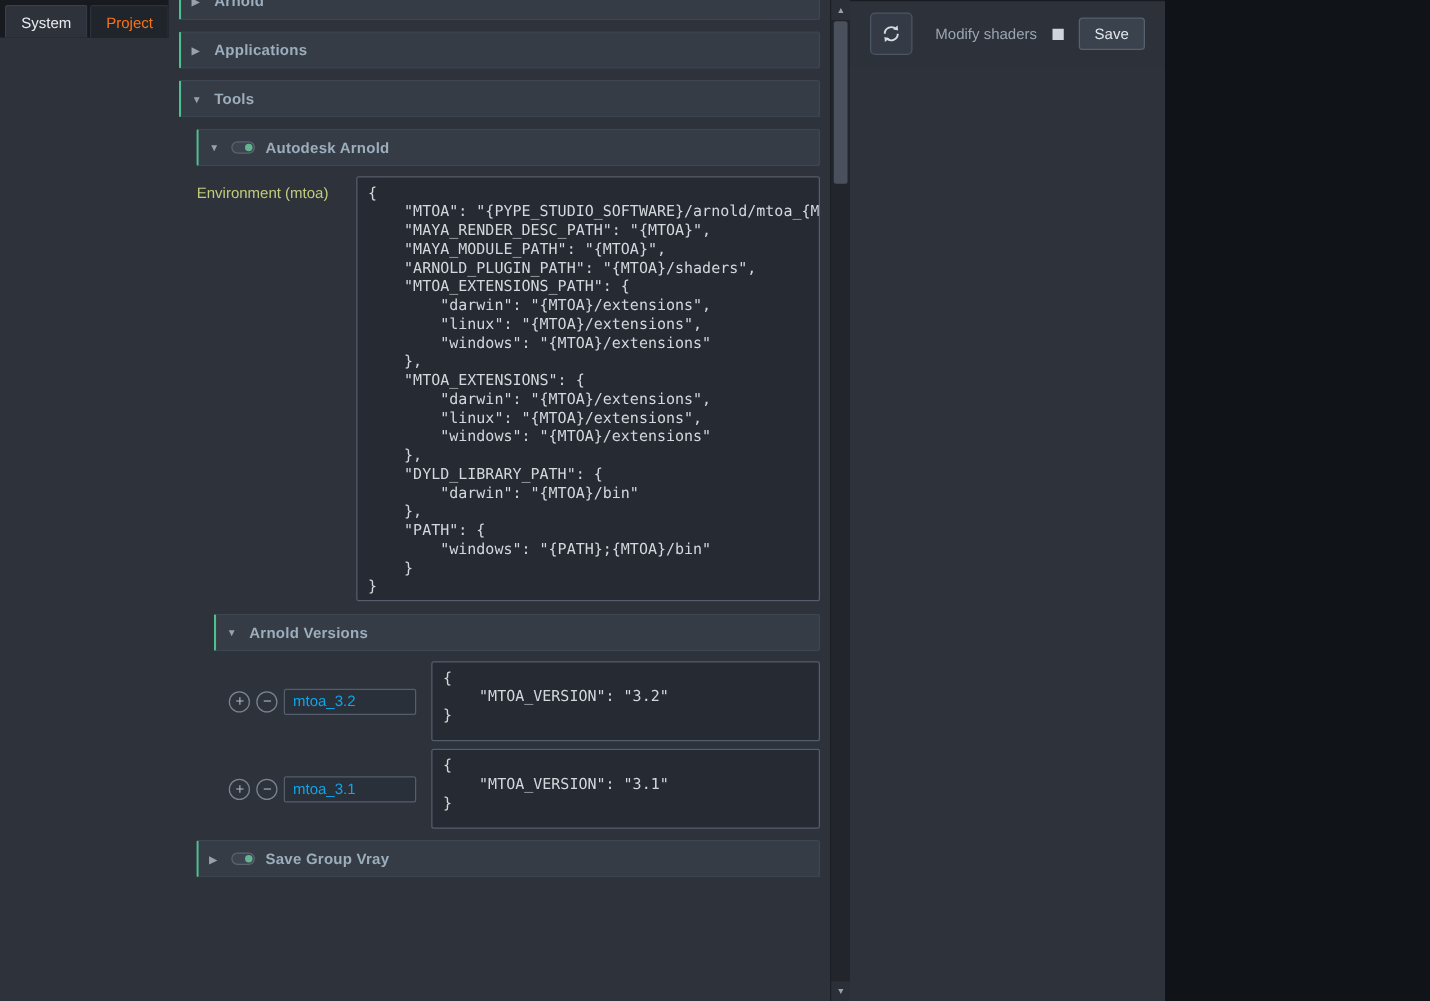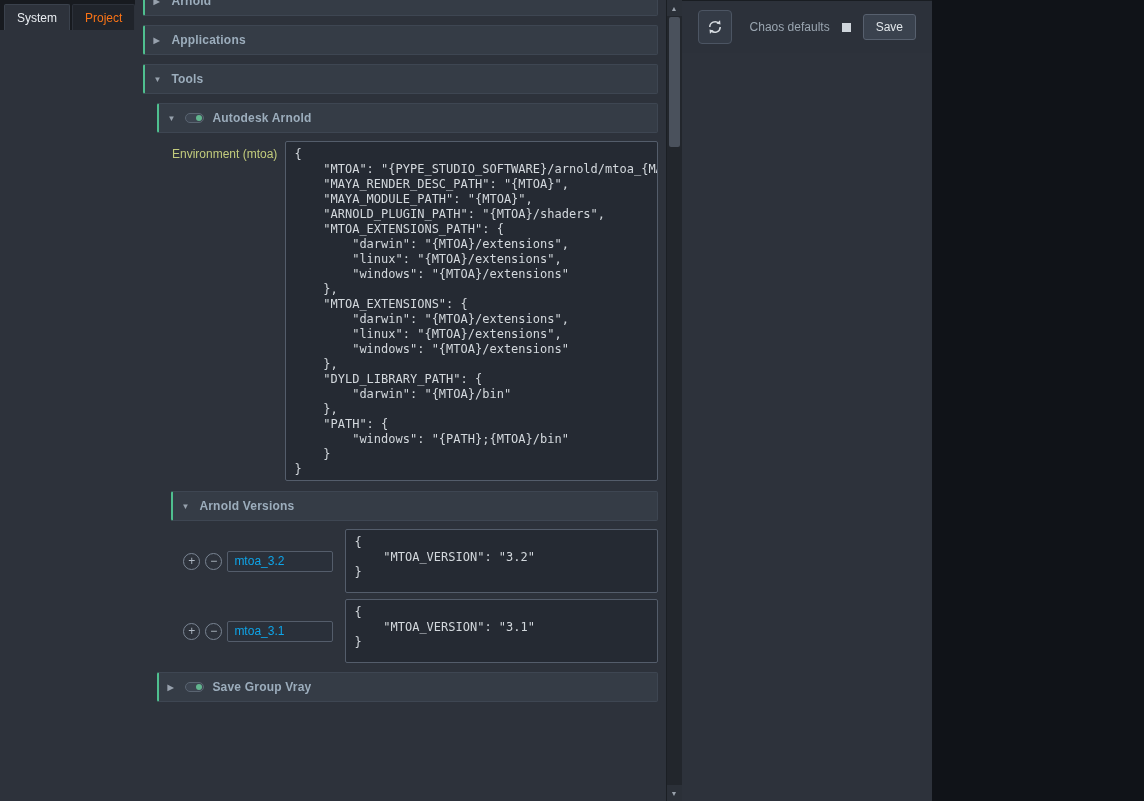--- a/index.html
+++ b/index.html
@@ -26,21 +26,21 @@
   .gap { margin-top:9px; }
   .indent1 { margin-left:14px; }
   .indent2 { margin-left:28px; }
 
   .toggle { width:19px; height:10px; border-radius:5px; background:#3c4450; border:1px solid #5a6471;
             position:relative; flex:0 0 auto; cursor:pointer; }
   .toggle::after { content:""; position:absolute; right:1px; top:1px; width:6px; height:6px;
                    border-radius:50%; background:#62b58e; }
 
   .env-row { display:flex; align-items:flex-start; margin:8px 0 10px 14px; }
-  .env-label { width:128px; text-align:right; padding:6px 8px 0 0; color:#c2cb7c; font-size:12px; flex:0 0 auto; }
+  .env-label { width:128px; text-align:left; padding:6px 8px 0 0; color:#c2cb7c; font-size:12px; flex:0 0 auto; }
   textarea.code { background:#252a33; border:1px solid #545d6b; border-radius:2px; color:#d3d8dd;
                   font:12px/15px "DejaVu Sans Mono", monospace; padding:5px 8px; resize:none;
                   white-space:pre; overflow:hidden; outline:none; display:block; }
   .env-input { flex:1 1 auto; height:340px; }
 
   .version-row { display:flex; align-items:center; margin:0 0 6px 40px; }
   .vc { width:162px; display:flex; align-items:center; gap:5px; flex:0 0 auto; }
   .circle-btn { width:17px; height:17px; border-radius:50%; border:1px solid #7a8593; background:transparent;
                 color:#aeb7c2; font-size:12px; line-height:14px; text-align:center; cursor:pointer;
                 font-family:"Liberation Sans", sans-serif; }
@@ -175,18 +175,18 @@
     <button class="refresh">
       <span style="display:flex">
         <svg width="18" height="18" viewBox="0 0 20 20">
           <path d="M4.2 10a5.8 5.8 0 0 1 10-4" fill="none" stroke="#d7dce1" stroke-width="1.7"></path>
           <polygon points="15.6,2.6 16.1,7.2 11.6,6.1" fill="#d7dce1"></polygon>
           <path d="M15.8 10a5.8 5.8 0 0 1-10 4" fill="none" stroke="#d7dce1" stroke-width="1.7"></path>
           <polygon points="4.4,17.4 3.9,12.8 8.4,13.9" fill="#d7dce1"></polygon>
         </svg>
       </span>
     </button>
-    <span class="md-label">Chaos defaults</span>
+    <span class="md-label">Modify shaders</span>
     <span class="md-check"></span>
     <button class="save">Save</button>
   </div>
 
 </div>
 
 </body></html>

